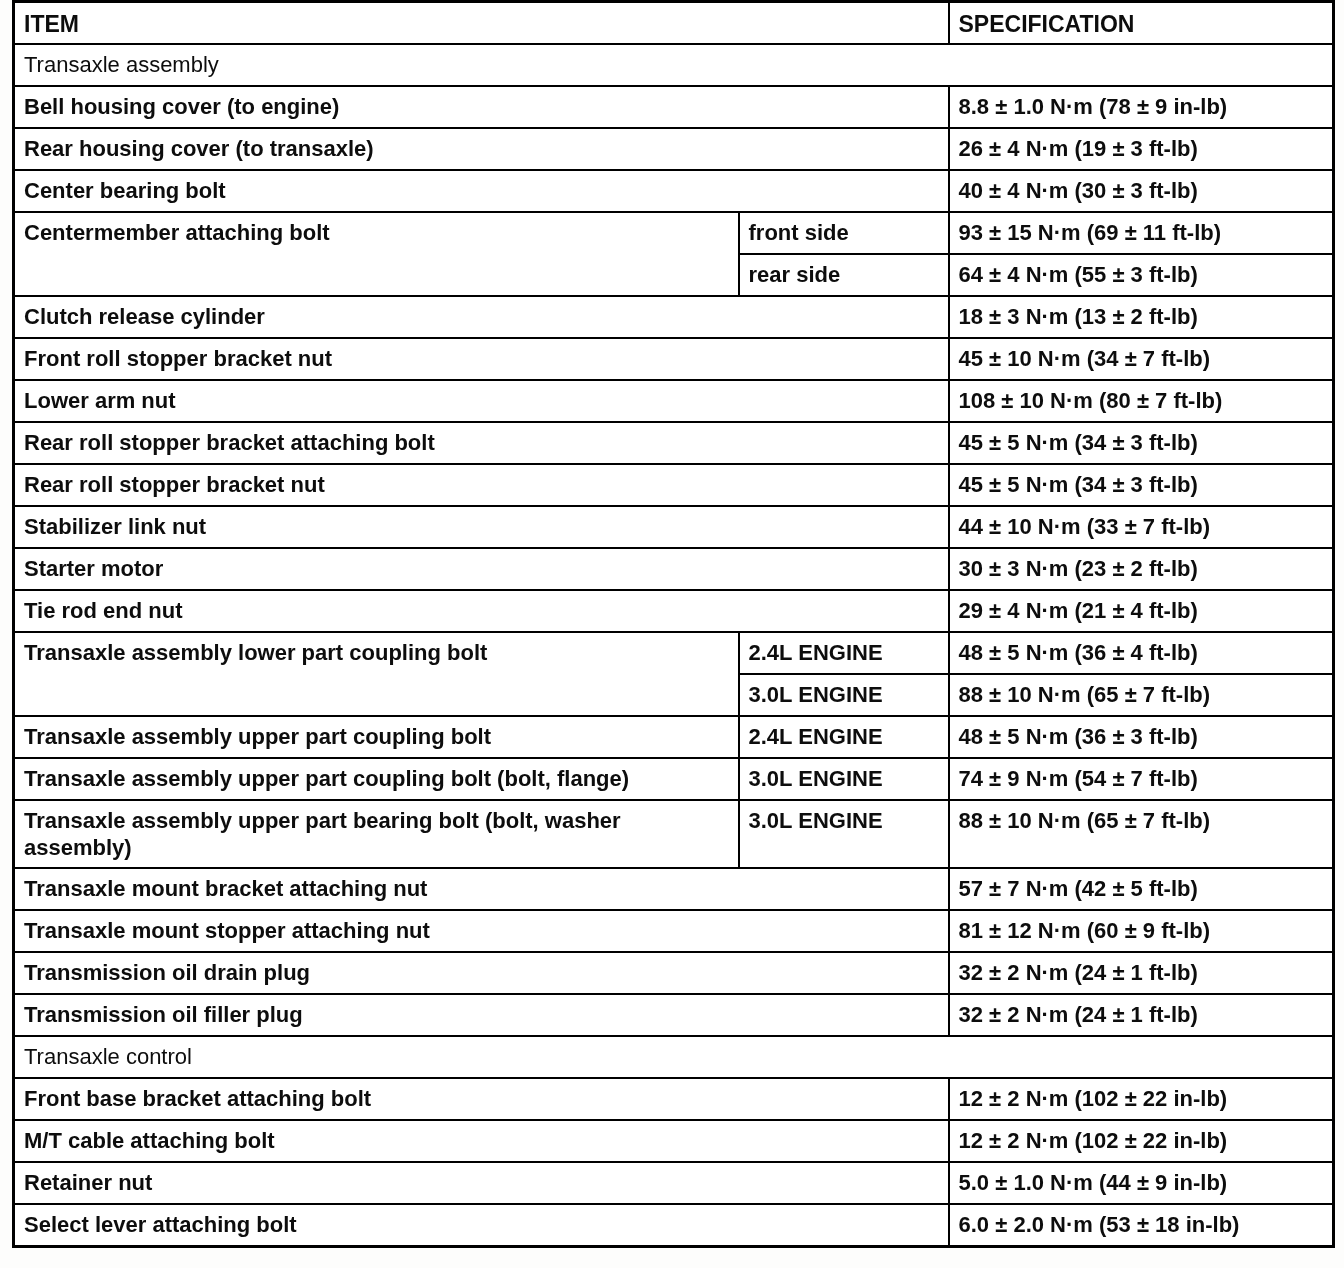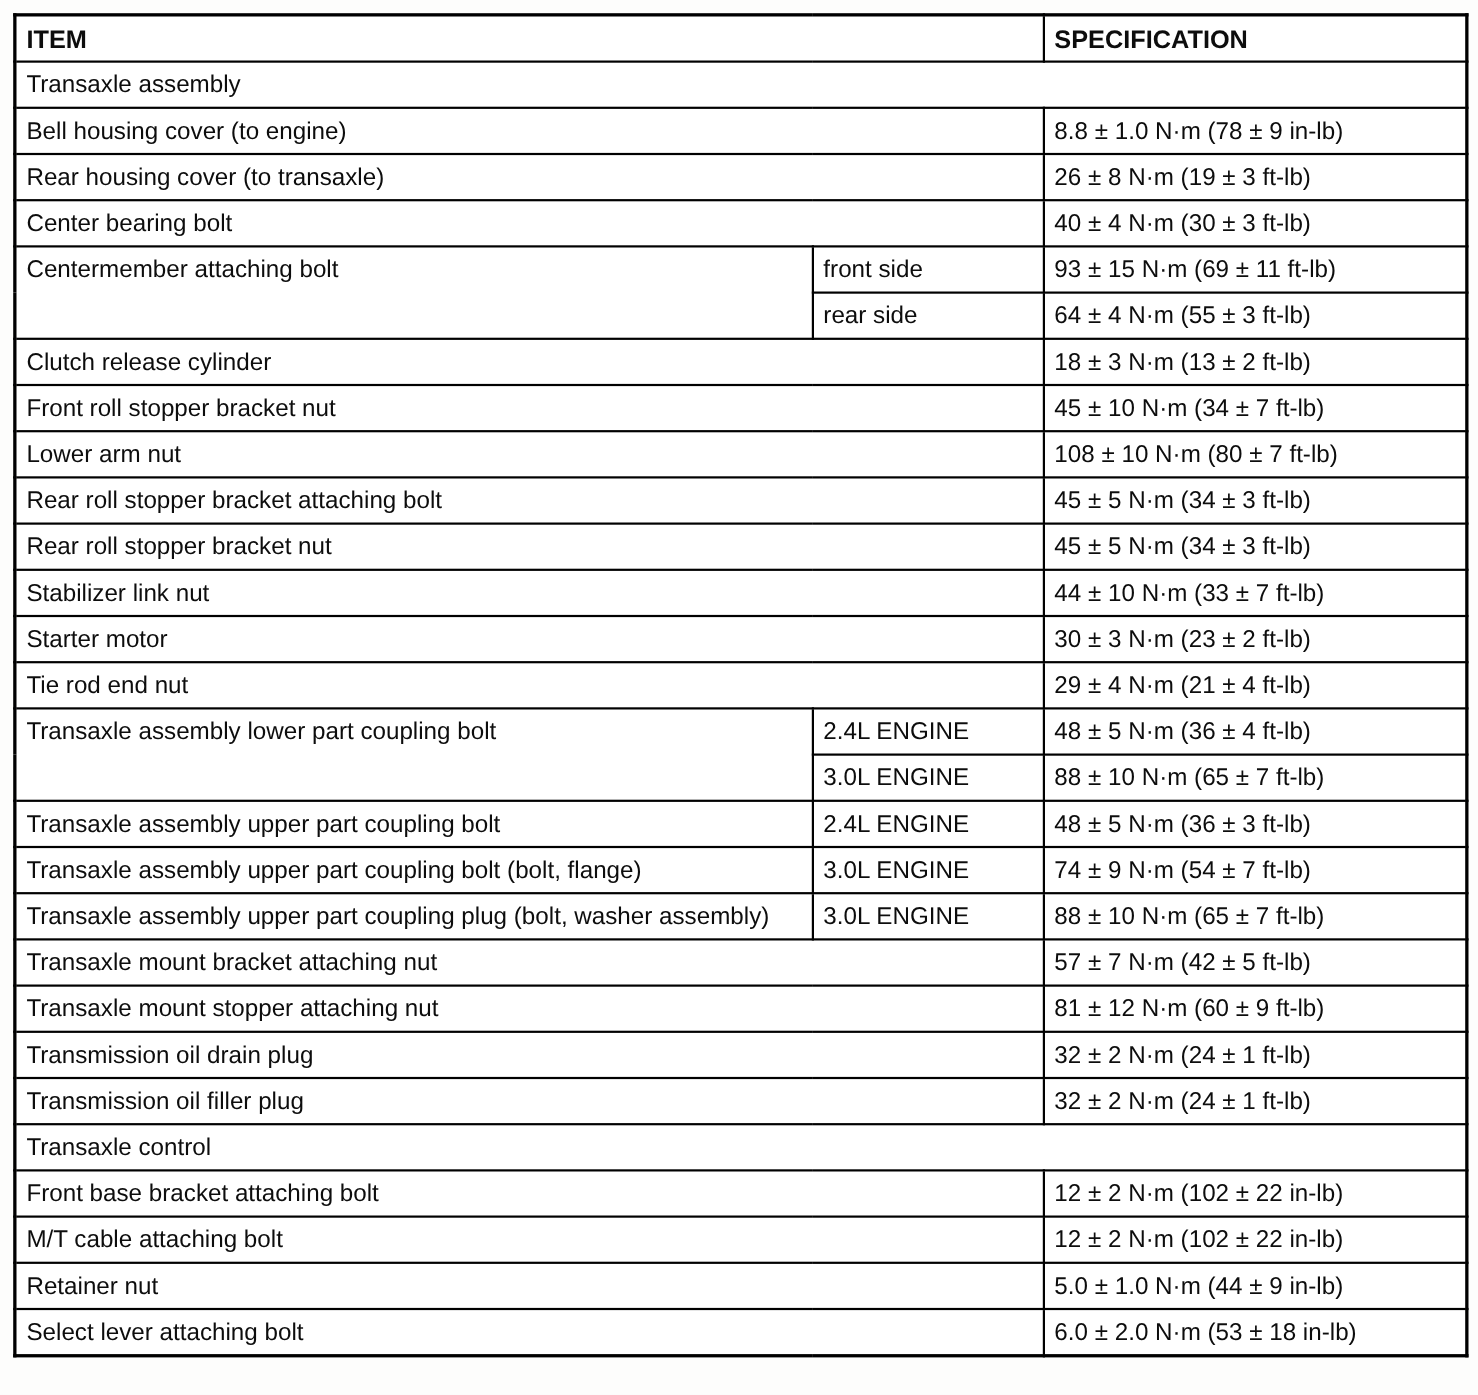--- a/index.html
+++ b/index.html
@@ -9,21 +9,21 @@
   }
   body {
     width: 1344px;
     height: 1268px;
     box-sizing: border-box;
     font-family: "Liberation Sans", sans-serif;
     color: #0d0d0d;
     background: #fdfdfc;
   }
   .page {
-    padding: 12px 10px 8px 12px;
+    padding: 0 10px 8px 12px;
   }
   table.spec-table {
     border-collapse: collapse;
     width: 1320px;
     table-layout: fixed;
     background: #fff;
     border: 3px solid #000;
   }
   table.spec-table col.col-item { width: 725px; }
   table.spec-table col.col-sub  { width: 210px; }
@@ -43,21 +43,21 @@
   }
   table.spec-table th {
     font-weight: bold;
     font-size: 23px;
   }
   td.section-title {
     font-weight: normal;
     font-size: 23px;
   }
   td.item-cell, td.sub-cell, td.spec-cell {
-    font-weight: normal;
+    font-weight: bold;
   }
 </style>
 </head>
 <body>
 
 <div class="page">
   <table class="spec-table">
     <colgroup>
       <col class="col-item">
       <col class="col-sub">
@@ -72,21 +72,21 @@
     <tbody>
         <tr>
           <td class="section-title" colspan="3">Transaxle assembly</td>
         </tr>
         <tr>
           <td class="item-cell" colspan="2">Bell housing cover (to engine)</td>
           <td class="spec-cell">8.8 ± 1.0 N·m (78 ± 9 in-lb)</td>
         </tr>
         <tr>
           <td class="item-cell" colspan="2">Rear housing cover (to transaxle)</td>
-          <td class="spec-cell">26 ± 8 N·m (19 ± 3 ft-lb)</td>
+          <td class="spec-cell">26 ± 4 N·m (19 ± 3 ft-lb)</td>
         </tr>
         <tr>
           <td class="item-cell" colspan="2">Center bearing bolt</td>
           <td class="spec-cell">40 ± 4 N·m (30 ± 3 ft-lb)</td>
         </tr>
         <tr>
           <td class="item-cell" rowspan="2">Centermember attaching bolt</td>
           <td class="sub-cell">front side</td>
           <td class="spec-cell">93 ± 15 N·m (69 ± 11 ft-lb)</td>
         </tr>
@@ -139,21 +139,21 @@
           <td class="item-cell">Transaxle assembly upper part coupling bolt</td>
           <td class="sub-cell">2.4L ENGINE</td>
           <td class="spec-cell">48 ± 5 N·m (36 ± 3 ft-lb)</td>
         </tr>
         <tr>
           <td class="item-cell">Transaxle assembly upper part coupling bolt (bolt, flange)</td>
           <td class="sub-cell">3.0L ENGINE</td>
           <td class="spec-cell">74 ± 9 N·m (54 ± 7 ft-lb)</td>
         </tr>
         <tr>
-          <td class="item-cell">Transaxle assembly upper part coupling plug (bolt, washer assembly)</td>
+          <td class="item-cell">Transaxle assembly upper part bearing bolt (bolt, washer assembly)</td>
           <td class="sub-cell">3.0L ENGINE</td>
           <td class="spec-cell">88 ± 10 N·m (65 ± 7 ft-lb)</td>
         </tr>
         <tr>
           <td class="item-cell" colspan="2">Transaxle mount bracket attaching nut</td>
           <td class="spec-cell">57 ± 7 N·m (42 ± 5 ft-lb)</td>
         </tr>
         <tr>
           <td class="item-cell" colspan="2">Transaxle mount stopper attaching nut</td>
           <td class="spec-cell">81 ± 12 N·m (60 ± 9 ft-lb)</td>

